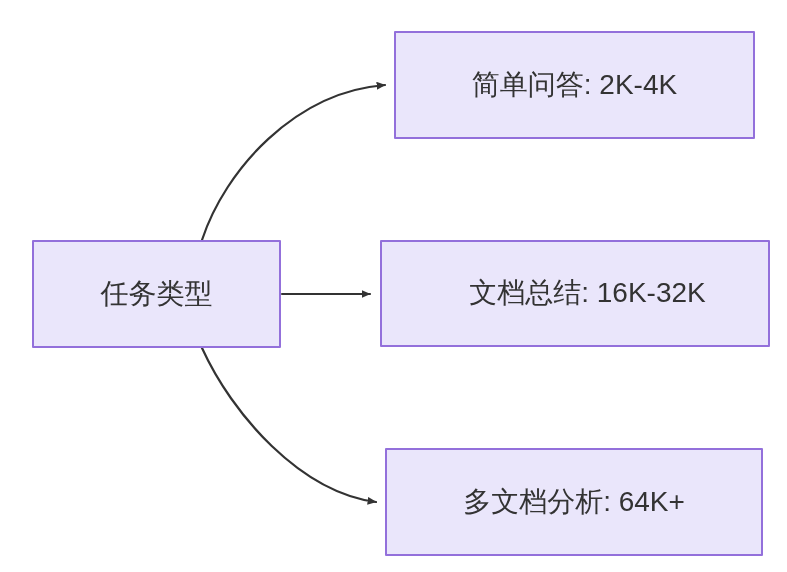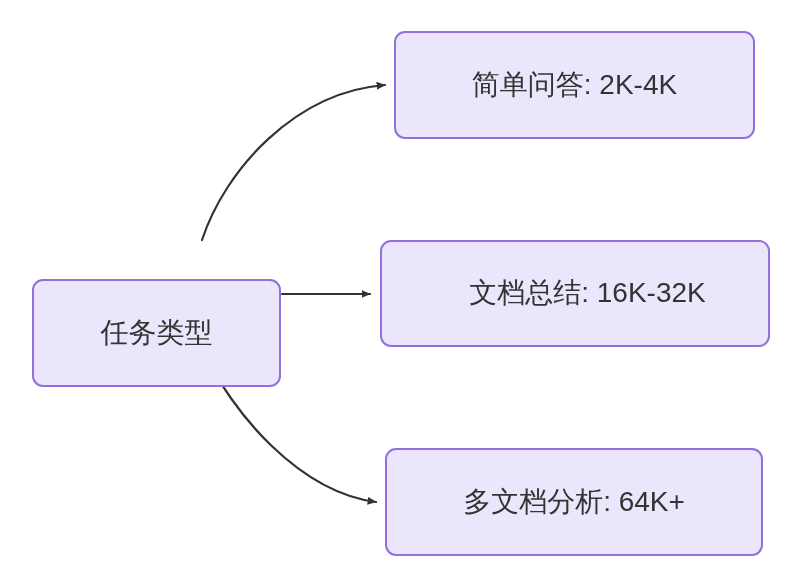--- a/index.html
+++ b/index.html
@@ -28,39 +28,38 @@
     top: 0;
     width: 787px;
     height: 572px;
     overflow: visible;
   }
   .node {
     position: absolute;
     box-sizing: border-box;
     background: #eae6fb;
     border: 2px solid #9370db;
-    border-radius: 11px;
+    border-radius: 1px;
     display: flex;
     align-items: center;
     justify-content: center;
     color: #333333;
   }
   .node-label {
     font-size: 28px;
     line-height: 1.1;
     color: #333333;
     white-space: nowrap;
     letter-spacing: 0px;
   }
   #node-root {
     left: 32px;
     top: 240px;
     width: 249px;
     height: 108px;
-    margin-top: 39px;
   }
   #node-simple-qa {
     left: 394px;
     top: 31px;
     width: 361px;
     height: 108px;
   }
   #node-doc-summary {
     left: 380px;
     top: 240px;

